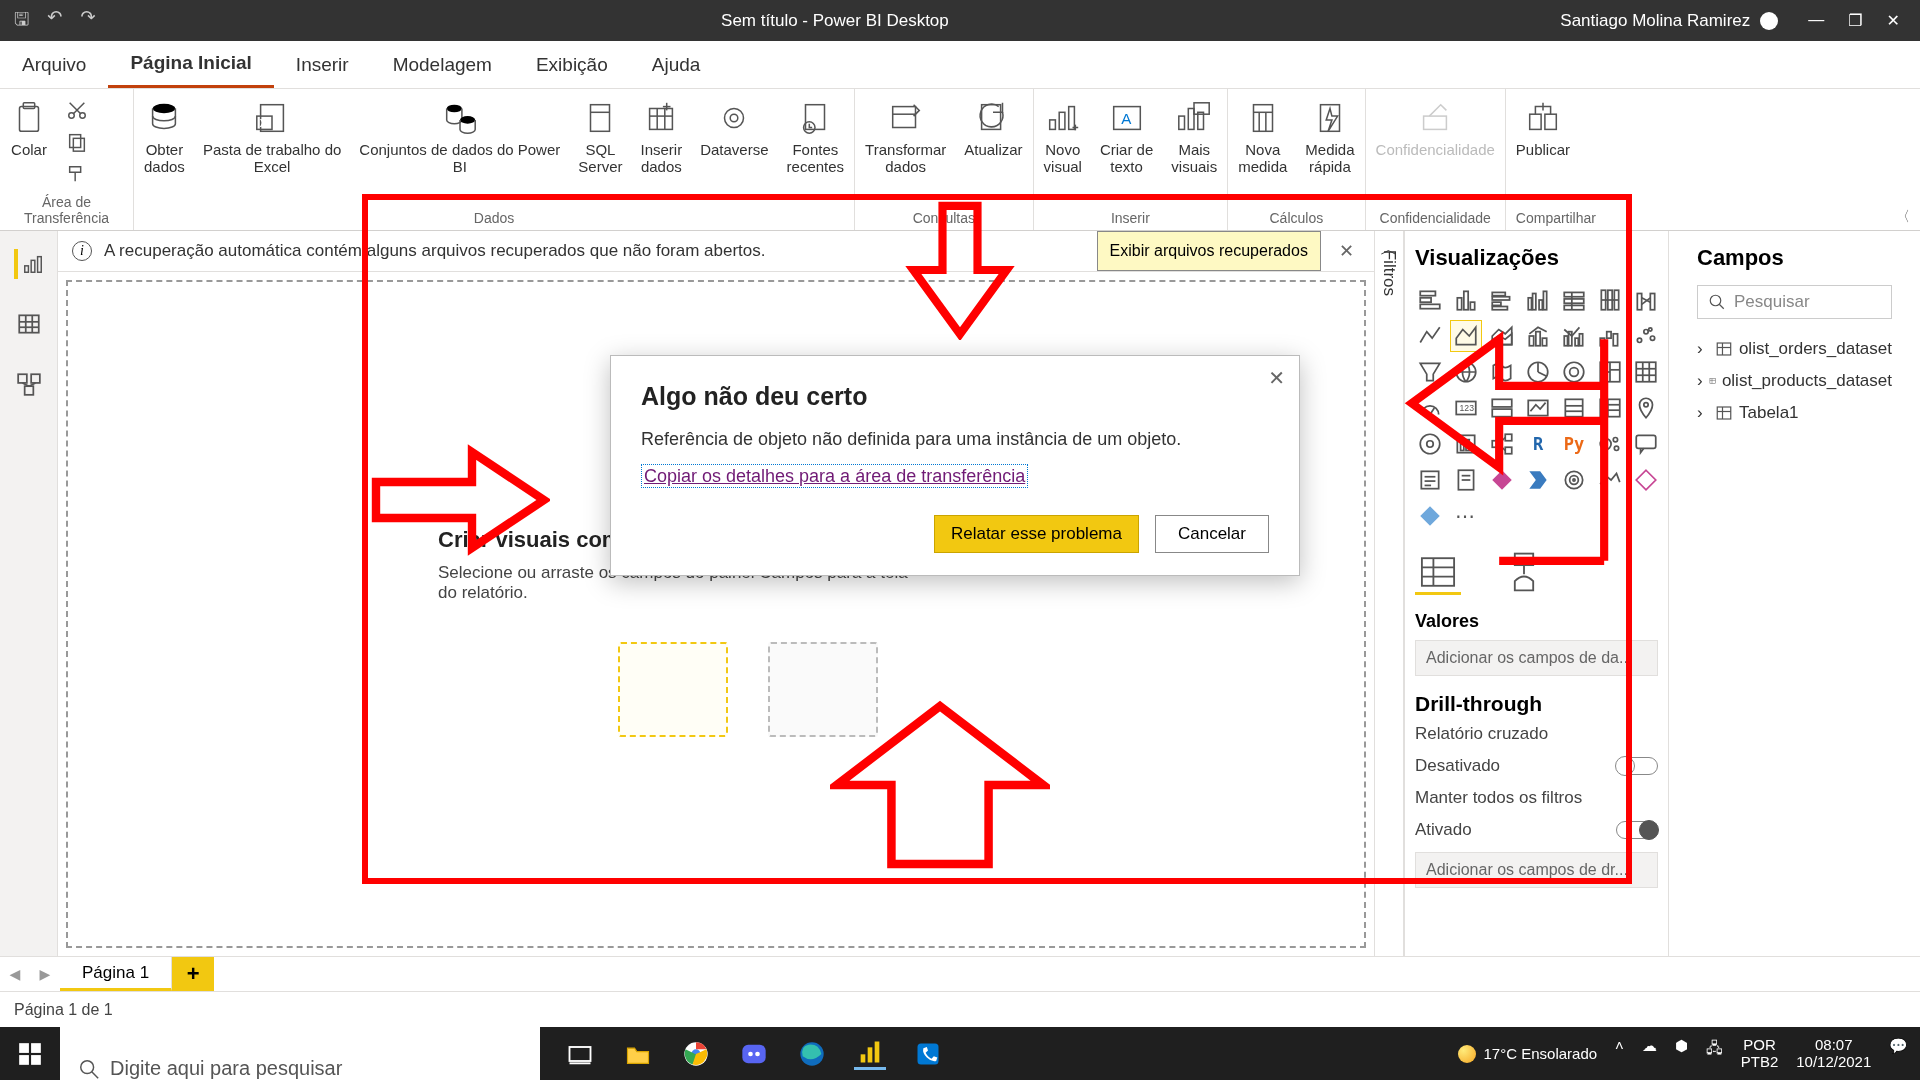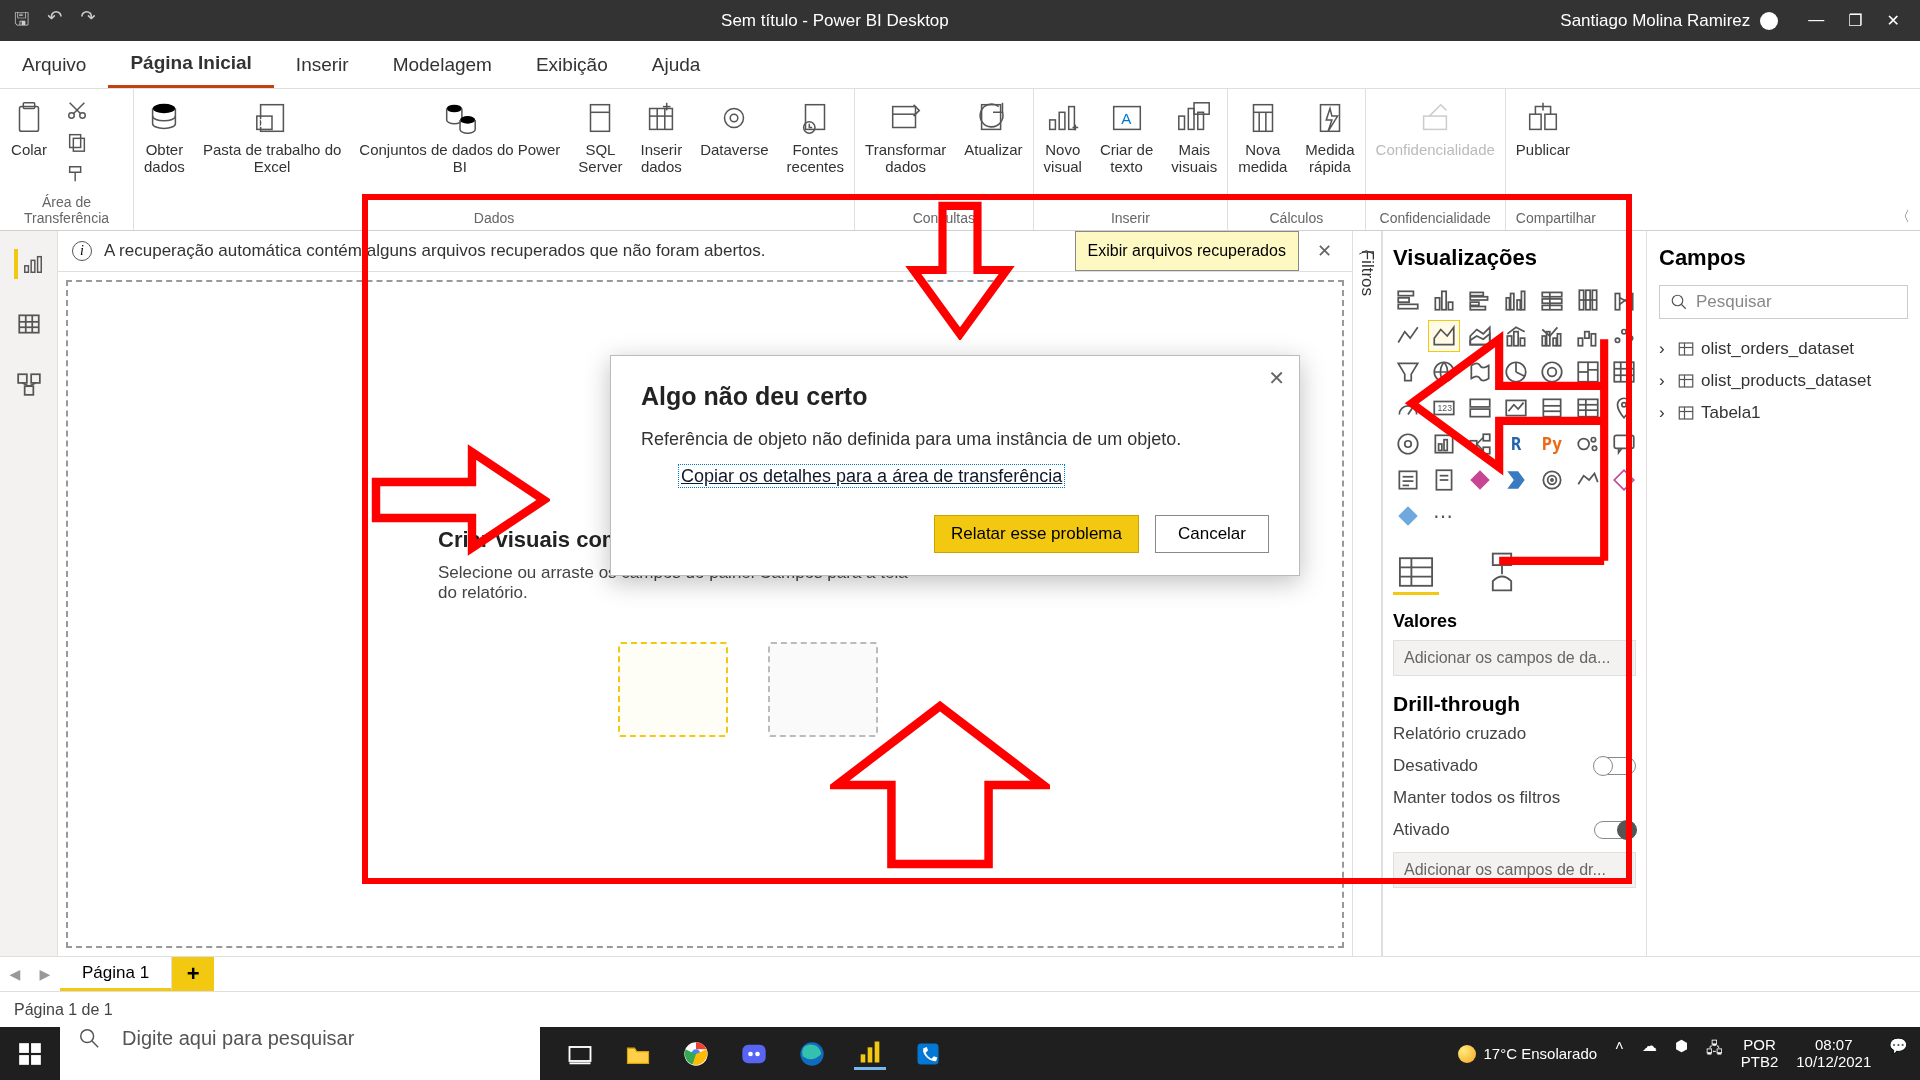--- a/index.html
+++ b/index.html
@@ -76,54 +76,54 @@
 .fmticon svg{width:46px;height:46px;}
 .vizpane h3{font-size:18px; font-weight:700; margin:4px 0 8px;}
 .fieldwell{background:#f3f2f1; border:1px solid #e1dfdd; padding:8px 10px; font-size:16px; color:#666; white-space:nowrap; overflow:hidden; text-overflow:ellipsis; margin-bottom:16px;}
 .drillrow{display:flex;align-items:center;justify-content:space-between;font-size:17px;color:#444;margin-bottom:12px;}
 .toggle{width:42px;height:18px;border:1.5px solid #888;border-radius:9px;position:relative;background:#fff;}
 .toggle .knob{position:absolute;top:-2px;width:20px;height:20px;border-radius:50%;background:#fff;border:1.5px solid #888;}
 .toggle.off .knob{left:-2px;}
 .toggle.on .knob{right:-2px;background:#555;border-color:#555;}
 
 
-.fieldspane{width:274px;background:#fff;border-left:1px solid #e1dfdd;padding:14px 12px 0;}
+.fieldspane{width:252px;background:#fff;border-left:1px solid #e1dfdd;padding:14px 28px 0;}
 .fieldspane h2{font-size:22px;font-weight:600;margin-bottom:14px;}
 .searchbox{display:flex;align-items:center;gap:8px;border:1px solid #ccc;padding:6px 10px;font-size:17px;color:#888;}
 .fldlist{margin-top:14px;}
 .flditem{display:flex;align-items:center;gap:6px;padding:6px 0;font-size:17px;color:#333;}
 .flditem .caret{width:12px;}
 
 
 .pagetabs{height:35px;background:#fff;border-top:1px solid #e1dfdd;display:flex;align-items:stretch;}
 .pagetabs .navarrow{width:30px;display:flex;align-items:center;justify-content:center;color:#999;font-size:14px;}
 .pagetabs .ptab{padding:0 22px;display:flex;align-items:center;font-size:17px;border-right:1px solid #e1dfdd;}
 .pagetabs .ptab.active{border-bottom:3px solid #f2c811;}
 .pagetabs .addtab{width:42px;background:#f2c811;display:flex;align-items:center;justify-content:center;font-size:22px;font-weight:bold;}
 
 
 .pbistatus{height:36px;background:#fff;border-top:1px solid #e1dfdd;display:flex;align-items:center;padding:0 14px;font-size:16px;color:#444;}
 
 
 .taskbar{height:53px;background:#1f1f1f;display:flex;align-items:center;color:#fff;}
 .taskbar .startbtn{width:60px;display:flex;align-items:center;justify-content:center;}
-.taskbar .search{flex:0 0 480px;background:#fff;color:#555;display:flex;align-items:flex-start;gap:22px;padding:0 18px;height:100%;font-size:20px;}
+.taskbar .search{flex:0 0 480px;background:#fff;color:#555;display:flex;align-items:flex-end;gap:10px;padding:0 18px;height:100%;font-size:20px;}
 .taskbar .tray{flex:1;display:flex;align-items:center;gap:26px;padding-left:24px;}
 .tbicon{width:32px;height:32px;display:flex;align-items:center;justify-content:center;}
 .tbicon svg{width:28px;height:28px;}
 .tbicon.active{border-bottom:3px solid #76b9ed;}
 .taskbar .sys{margin-left:auto;display:flex;gap:18px;padding-right:12px;font-size:15px;}
 .taskbar .sys .col{display:flex;flex-direction:column;align-items:center;line-height:1.1;}
 
 
 .modal{position:absolute;left:610px;top:355px;width:690px;background:#fff;border:1px solid #bbb;box-shadow:0 6px 24px rgba(0,0,0,.25);padding:26px 30px 22px;z-index:50;}
 .modal .mclose{position:absolute;top:10px;right:14px;font-size:20px;color:#666;}
 .modal h2{font-size:25px;font-weight:600;color:#222;margin-bottom:18px;}
 .modal p{font-size:18px;color:#333;margin-bottom:16px;}
-.modal a{color:#0f172a;font-size:18px;border:1px dotted #0078d4;padding:1px 2px;margin-left:37px;}
+.modal a{color:#701a75;font-size:18px;border:1px dotted #0078d4;padding:1px 2px;}
 .modal .btnrow{display:flex;gap:16px;justify-content:flex-end;margin-top:28px;}
 .modal button.primary{background:#f2c811;border:1px solid #caa400;padding:8px 16px;font-size:17px;}
 .modal button.secondary{background:#fff;border:1px solid #888;padding:8px 22px;font-size:17px;}
 
 
 .red-rect{position:absolute;border:6px solid red;z-index:40;pointer-events:none;}
 .arrow{position:absolute;z-index:45;pointer-events:none;}
 .arrow svg{width:100%;height:100%;}
 .arrow svg *{fill:none;stroke:red;stroke-width:7;}
 

